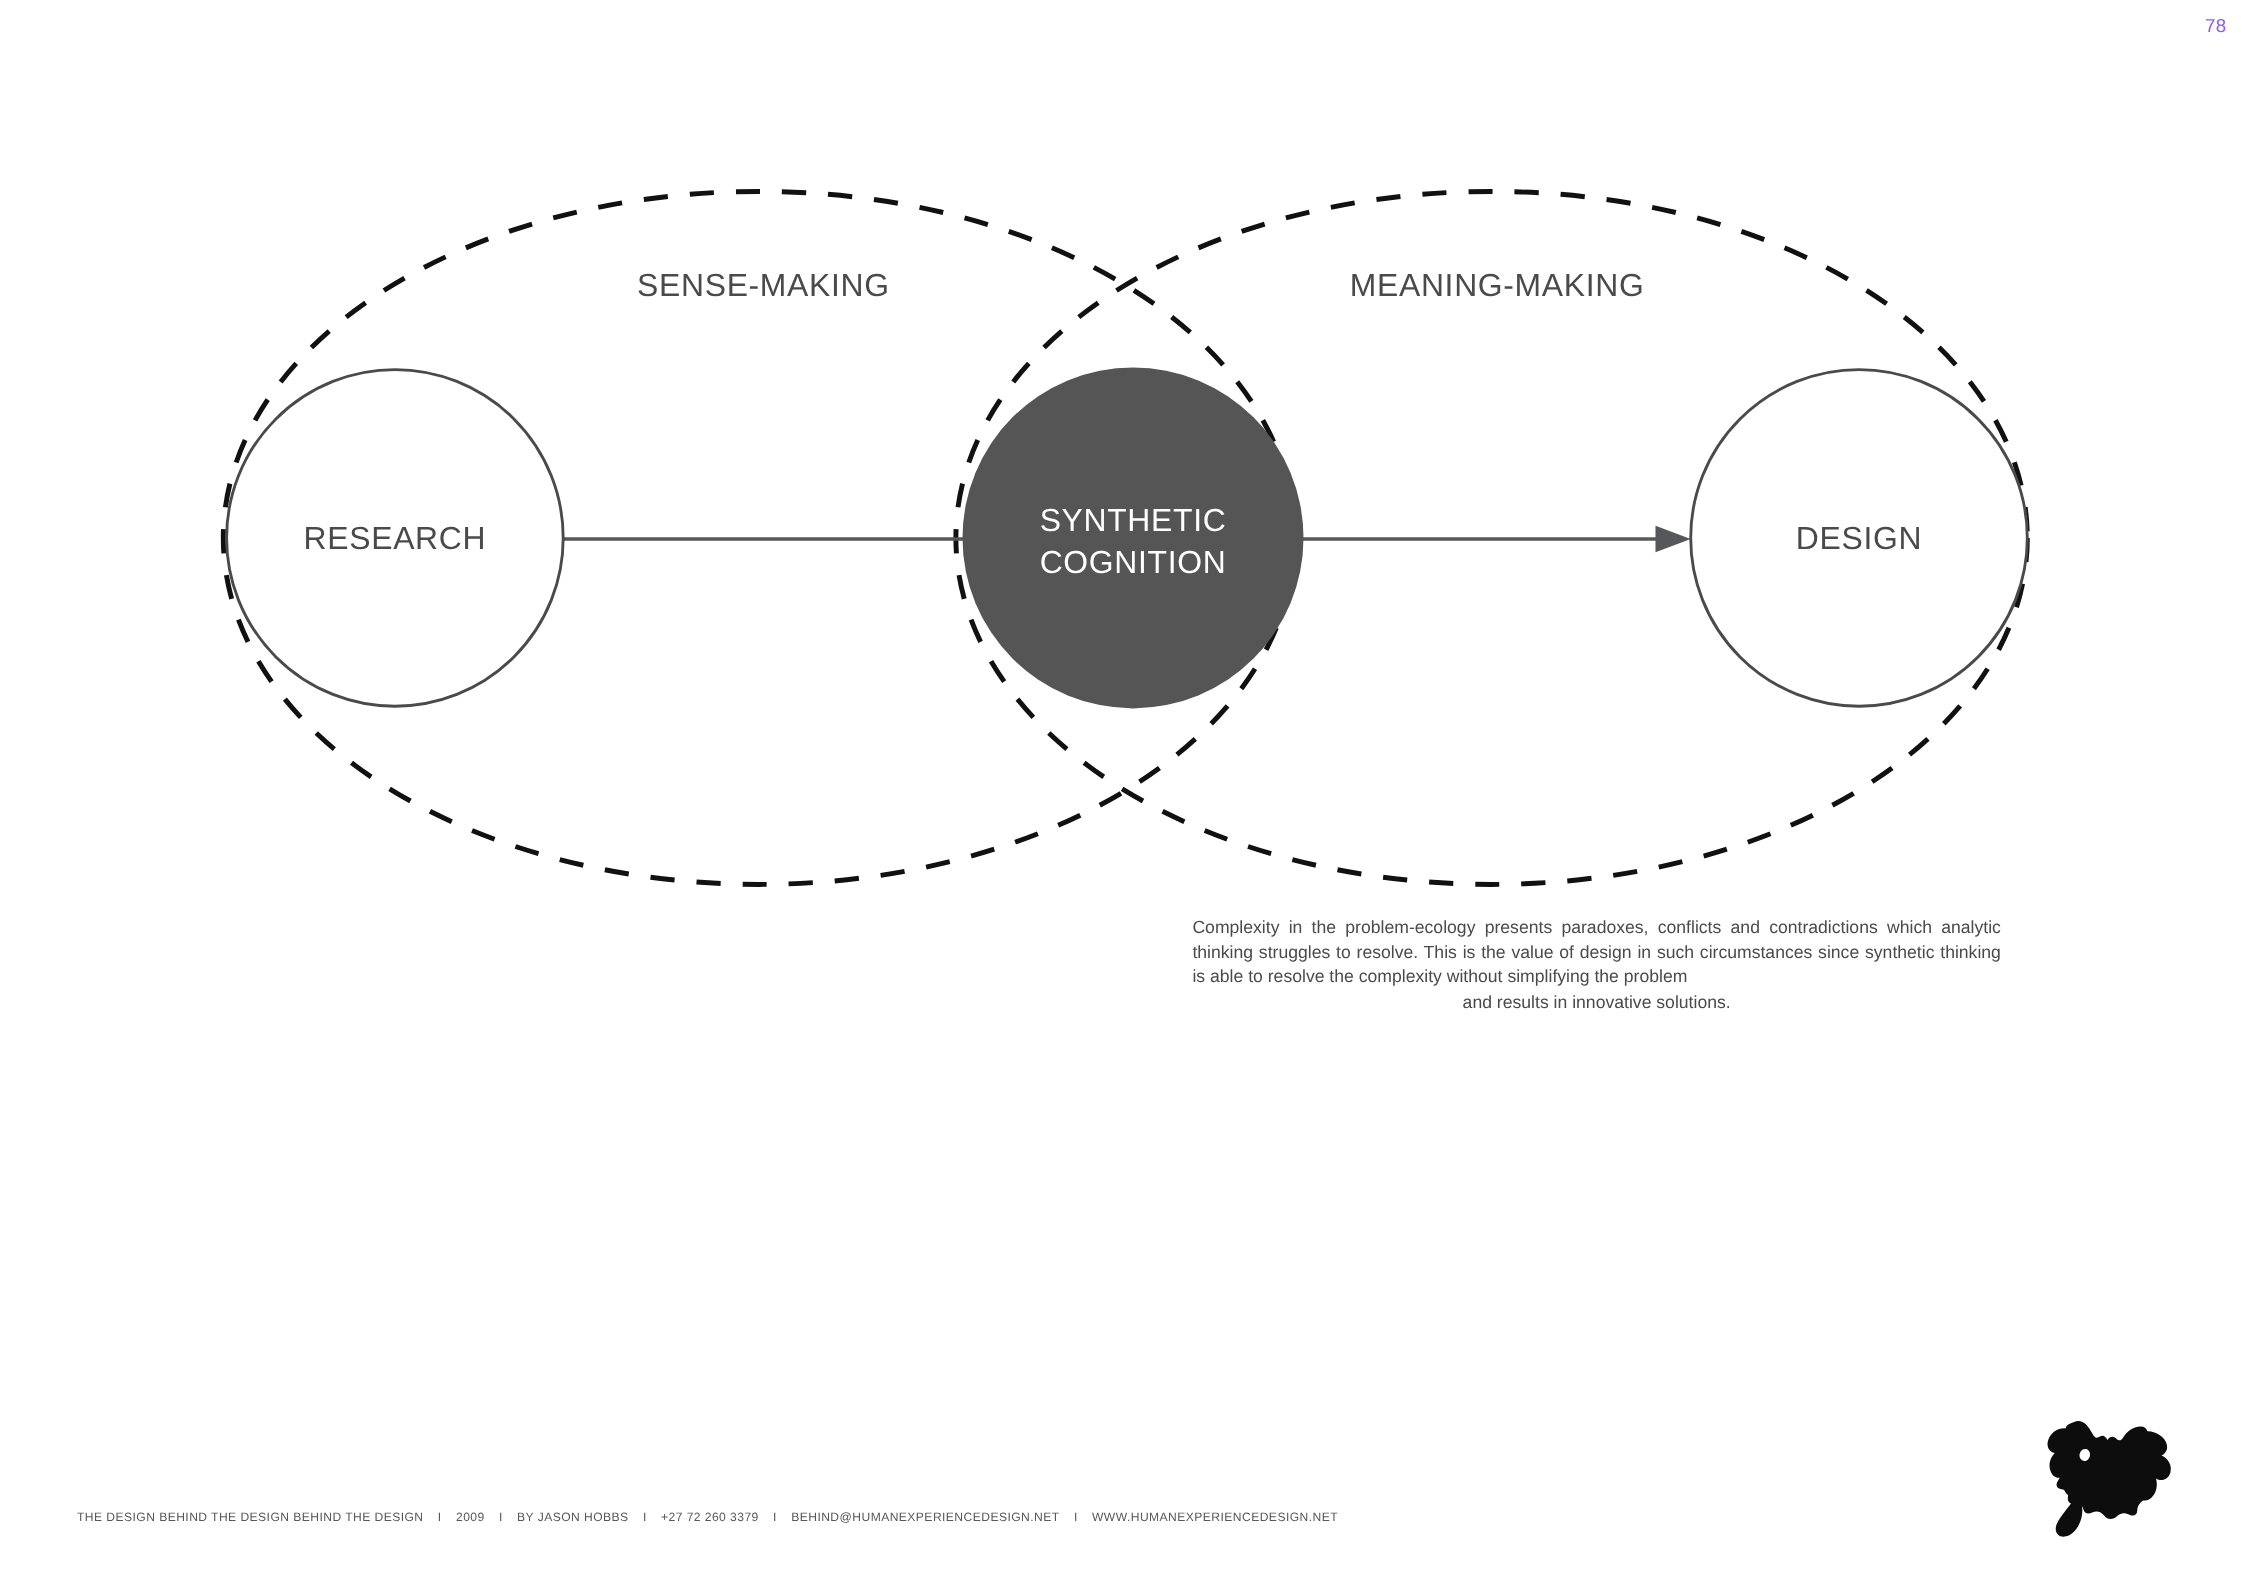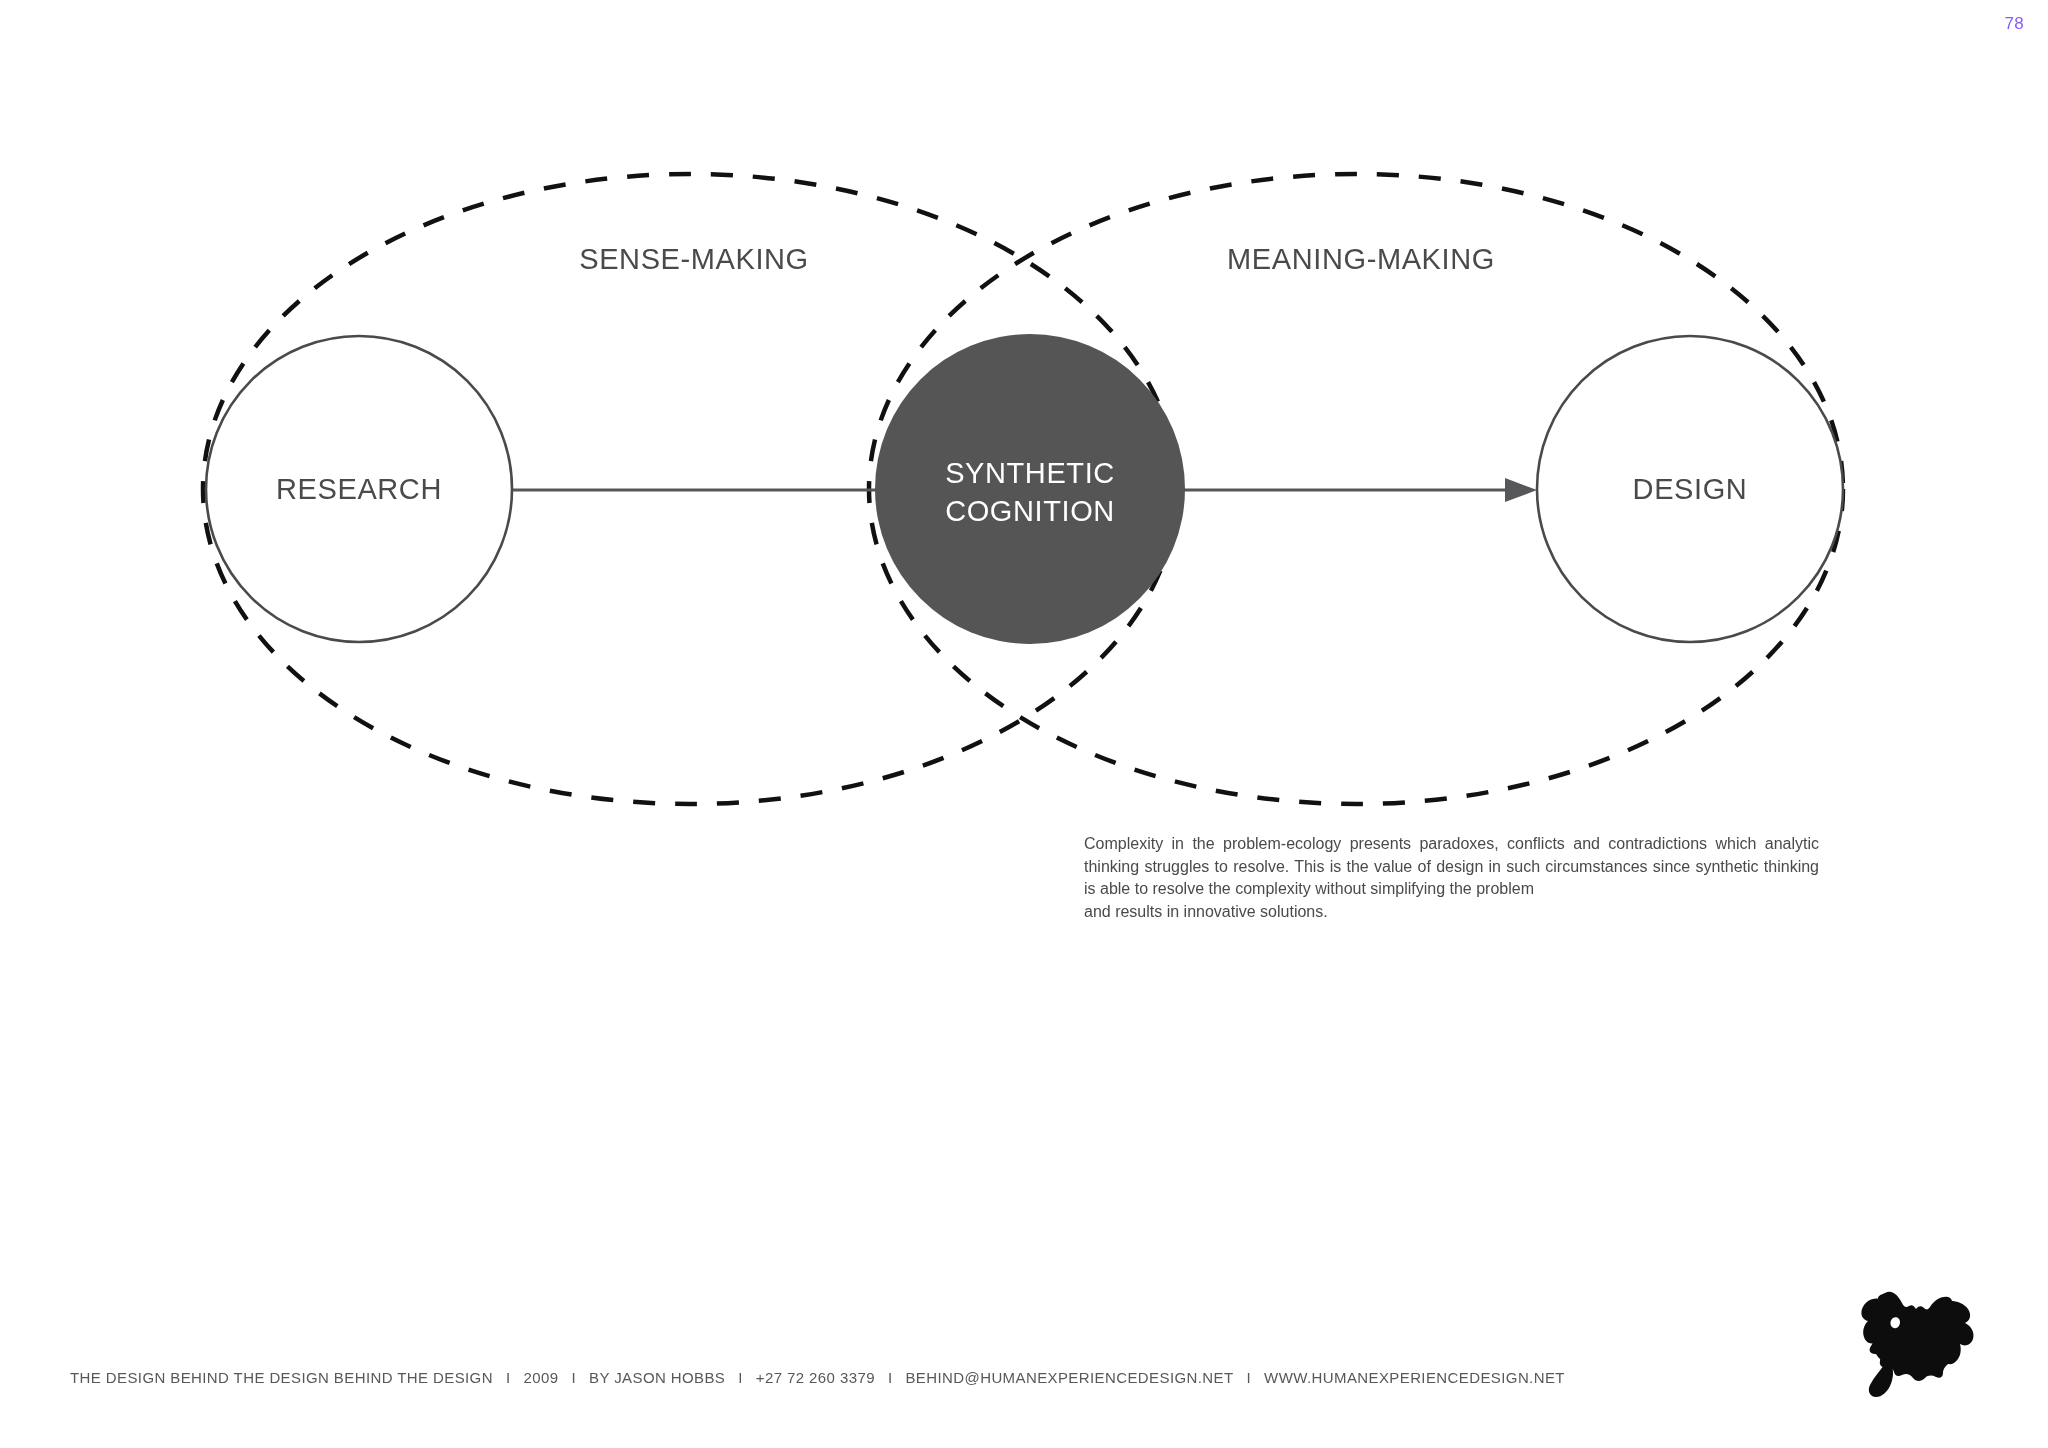--- a/index.html
+++ b/index.html
@@ -64,31 +64,31 @@
     position: absolute;
     left: 1084px;
     top: 833px;
     width: 735px;
     font-size: 16px;
     line-height: 1.42;
     color: #4a4a4a;
     text-align: justify;
   }
   .body-copy .last-line {
-    text-align: left;
+    text-align: center;
   }
 
   
   .footer {
     position: absolute;
     left: 70px;
     bottom: 62px;
     display: flex;
     align-items: center;
-    font-size: 15px;
+    font-size: 11px;
     letter-spacing: 0.4px;
     color: #58585a;
     white-space: nowrap;
   }
   .footer .sep {
     display: inline-block;
     padding: 0 13px;
     color: #58585a;
   }
 

